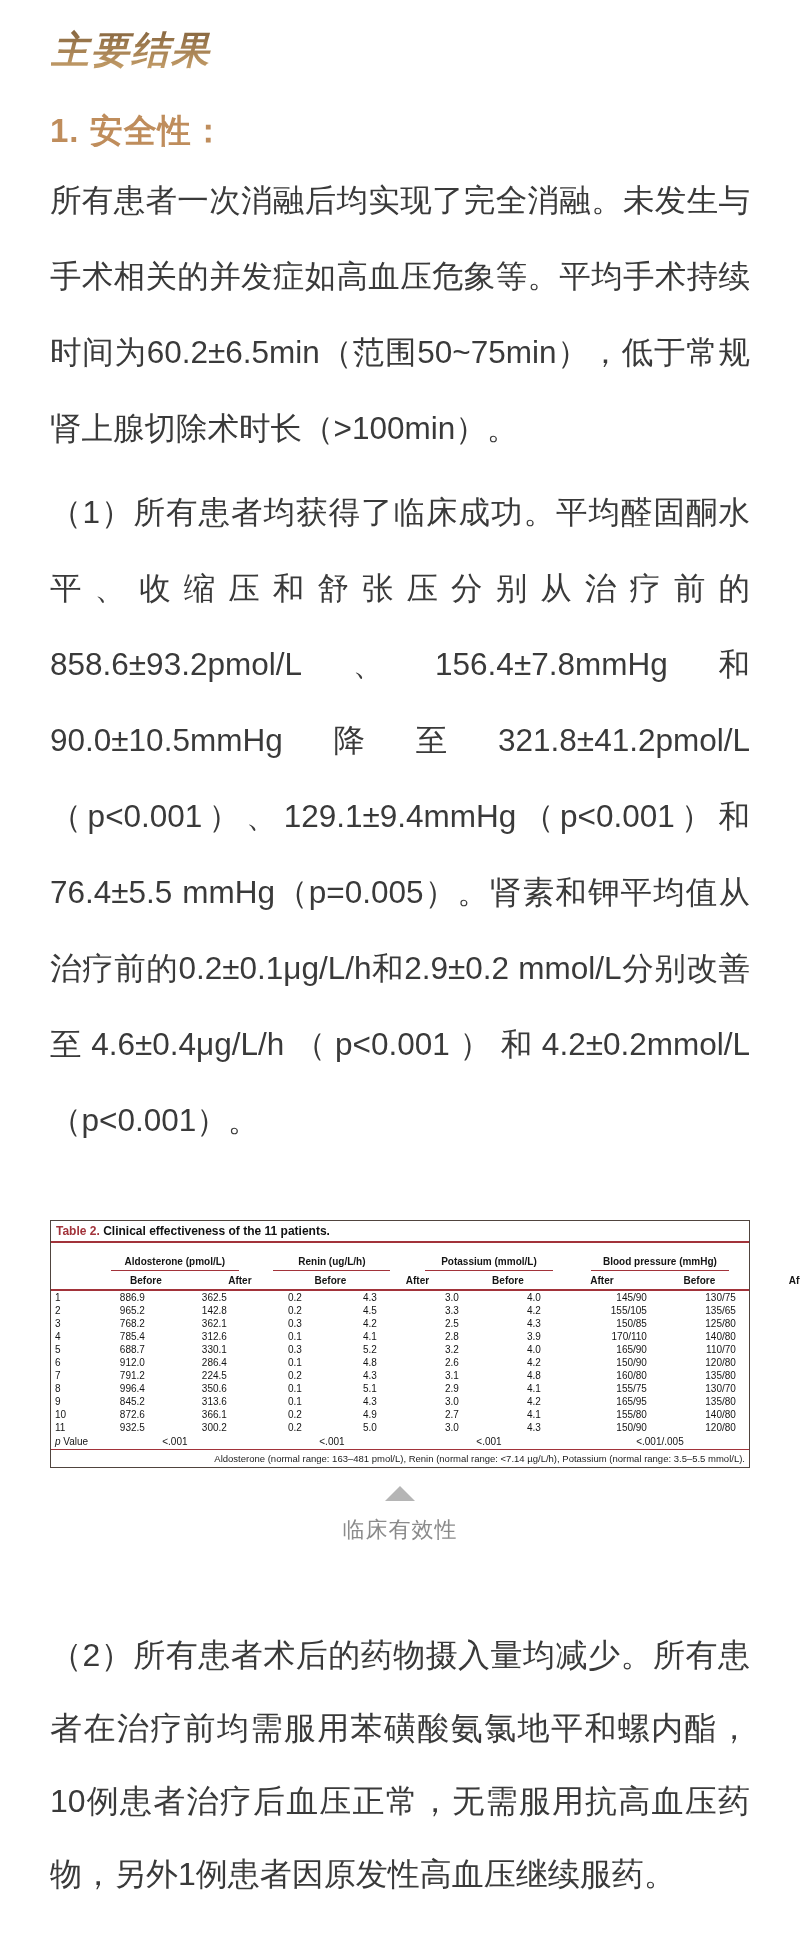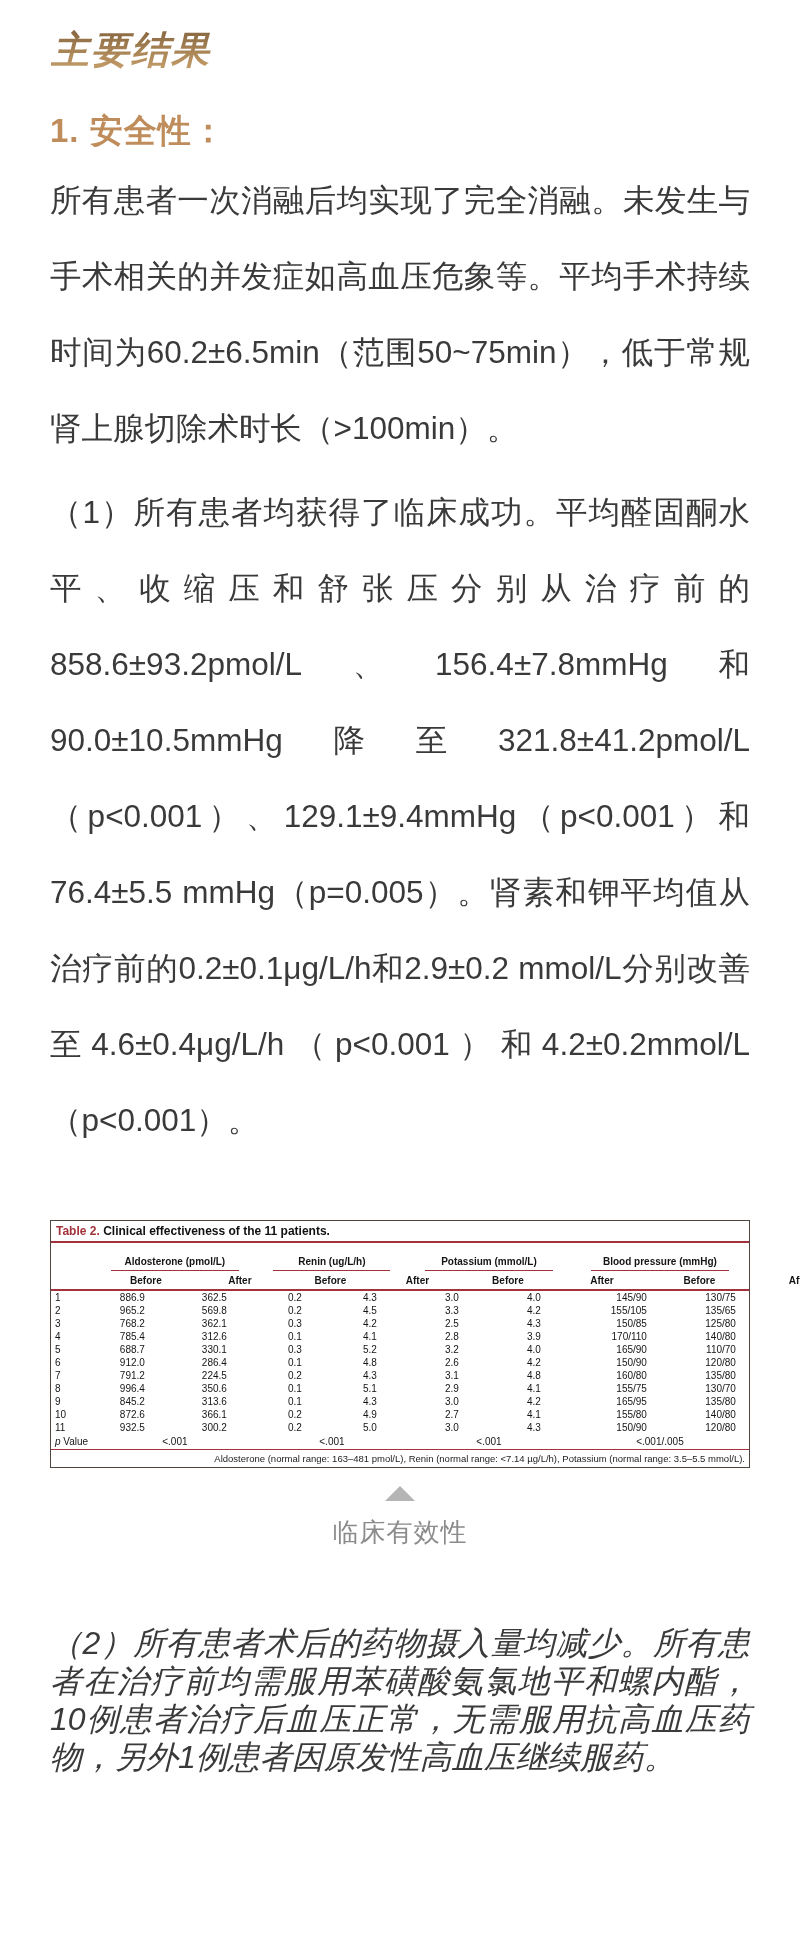--- a/index.html
+++ b/index.html
@@ -41,24 +41,23 @@
   }
   p.body-lg{
     margin:8px 0 0;
     font-size:31.5px;
     line-height:76px;
     text-align:justify;
     text-justify:inter-ideograph;
   }
   p.body-sm{
     font-size:32px;
-    line-height:38px;
+    line-height:73px;
     text-align:justify;
     text-justify:inter-ideograph;
-    font-style:italic;
   }
   p.para2{margin:74px 0 0;}
 
   
   figure.fig{margin:62px 0 0;}
   .tbl{
     border:1px solid #50443e;
     font-size:10px;
     line-height:13px;
     color:#141414;
@@ -103,21 +102,21 @@
   }
   .triangle{
     width:0;height:0;margin:18px auto 0;
     border-left:15px solid transparent;
     border-right:15px solid transparent;
     border-bottom:15px solid #b5b5b5;
   }
   figcaption.cap{
     margin-top:14px;
     text-align:center;
-    font-size:26px;
+    font-size:22px;
     color:var(--cap);
     letter-spacing:1px;
   }
 </style>
 </head>
 <body>
 
 <div class="page">
 
   <h1 class="title">主要结果</h1>
@@ -171,21 +170,21 @@
             <div class="tcell">0.2</div>
             <div class="tcell">4.3</div>
             <div class="tcell">3.0</div>
             <div class="tcell">4.0</div>
             <div class="tcell">145/90</div>
             <div class="tcell">130/75</div>
           </div>
           <div class="trow grid9">
             <div class="tcell tlabel">2</div>
             <div class="tcell">965.2</div>
-            <div class="tcell">569.8</div>
+            <div class="tcell">142.8</div>
             <div class="tcell">0.2</div>
             <div class="tcell">4.5</div>
             <div class="tcell">3.3</div>
             <div class="tcell">4.2</div>
             <div class="tcell">155/105</div>
             <div class="tcell">135/65</div>
           </div>
           <div class="trow grid9">
             <div class="tcell tlabel">3</div>
             <div class="tcell">768.2</div>

